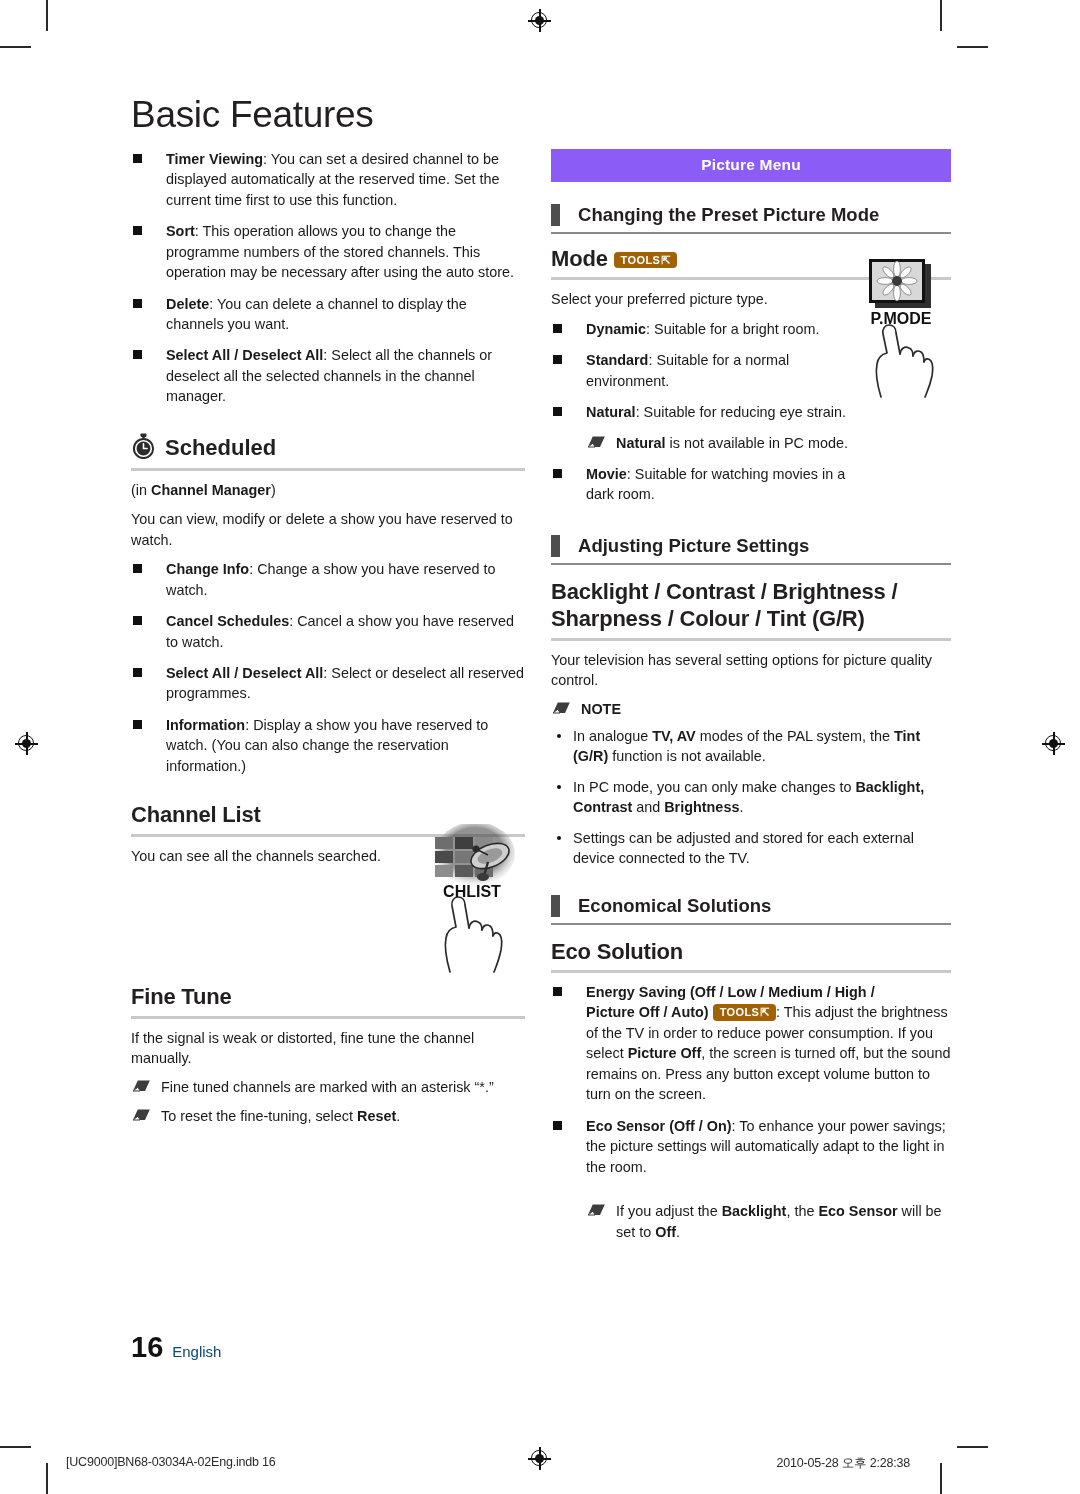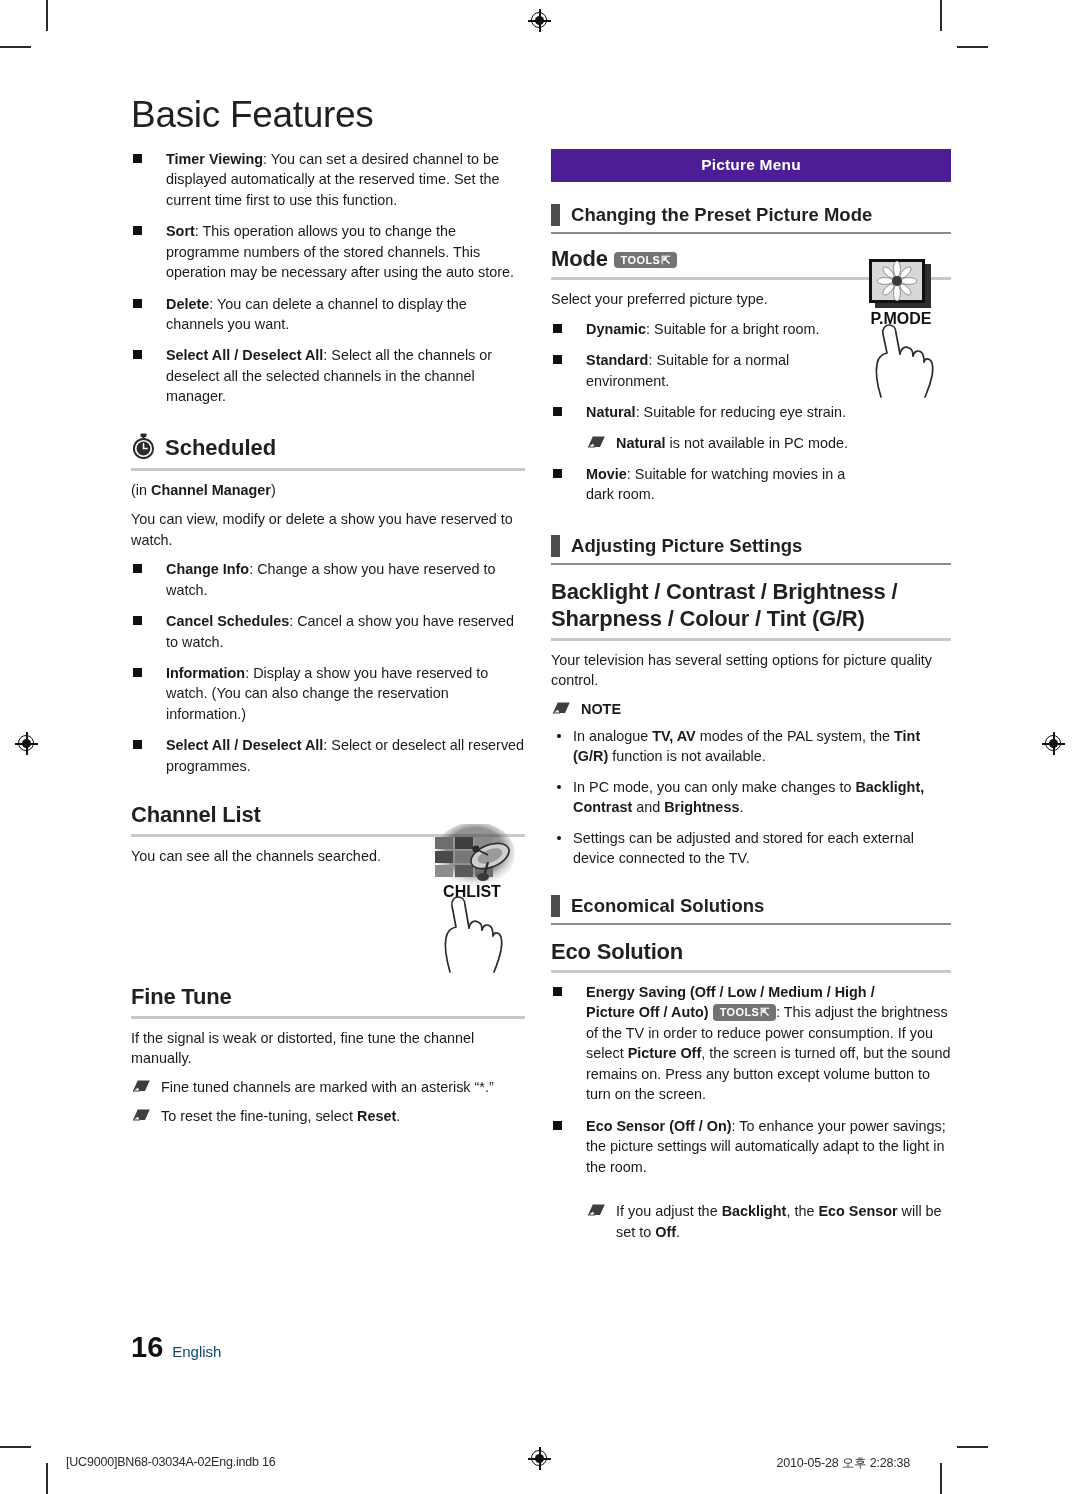--- a/index.html
+++ b/index.html
@@ -156,21 +156,21 @@
   .sched-head .txt {
     font-size: 22px;
     font-weight: bold;
     color: #231f20;
   }
 
   
   .barhead {
     display: flex;
     align-items: center;
-    gap: 11px;
+    gap: 18px;
     margin: 22px 0 0 0;
     padding-bottom: 6px;
   }
   .barhead .bar {
     width: 9px; height: 22px;
     background: #4d4d4d;
     flex: 0 0 auto;
   }
   .barhead .txt {
     font-size: 18.5px;
@@ -178,33 +178,33 @@
     color: #231f20;
   }
   .rule-thin {
     height: 2px;
     background: #8a8a8a;
     margin: 0 0 12px 0;
   }
 
   
   .banner {
-    background: #4c1d95;
+    background: #8b5cf6;
     color: #ffffff;
     font-size: 15.5px;
     font-weight: bold;
     text-align: center;
     padding: 7px 0 8px 0;
     letter-spacing: 0.2px;
   }
 
   
   .tools-badge {
     display: inline-block;
-    background: #737373;
+    background: #a16207;
     color: #fff;
     font-size: 11px;
     font-weight: bold;
     letter-spacing: 0.4px;
     padding: 2px 6px 2px 7px;
     border-radius: 4px;
     vertical-align: 2px;
     white-space: nowrap;
     line-height: 1.15;
   }
@@ -313,22 +313,22 @@
           <span class="txt">Scheduled</span>
         </div>
         <div class="rule"></div>
 
         <p class="para"><span>(in </span><b>Channel Manager</b><span>)</span></p>
         <p class="para">You can view, modify or delete a show you have reserved to watch.</p>
 
         <ul class="sq">
           <li><b>Change Info</b><span>: Change a show you have reserved to watch.</span></li>
           <li><b>Cancel Schedules</b><span>: Cancel a show you have reserved to watch.</span></li>
+          <li><b>Select All / Deselect All</b><span>: Select or deselect all reserved programmes.</span></li>
           <li><b>Information</b><span>: Display a show you have reserved to watch. (You can also change the reservation information.)</span></li>
-          <li><b>Select All / Deselect All</b><span>: Select or deselect all reserved programmes.</span></li>
         </ul>
 
         <div style="position:relative; margin-top:26px;">
           <h2 class="sec">Channel List</h2>
           <div class="rule"></div>
           <p class="para">You can see all the channels searched.</p>
 
           <div class="keyart key-chlist">
             <svg width="105" height="150" viewBox="0 0 105 150">
               <defs>

